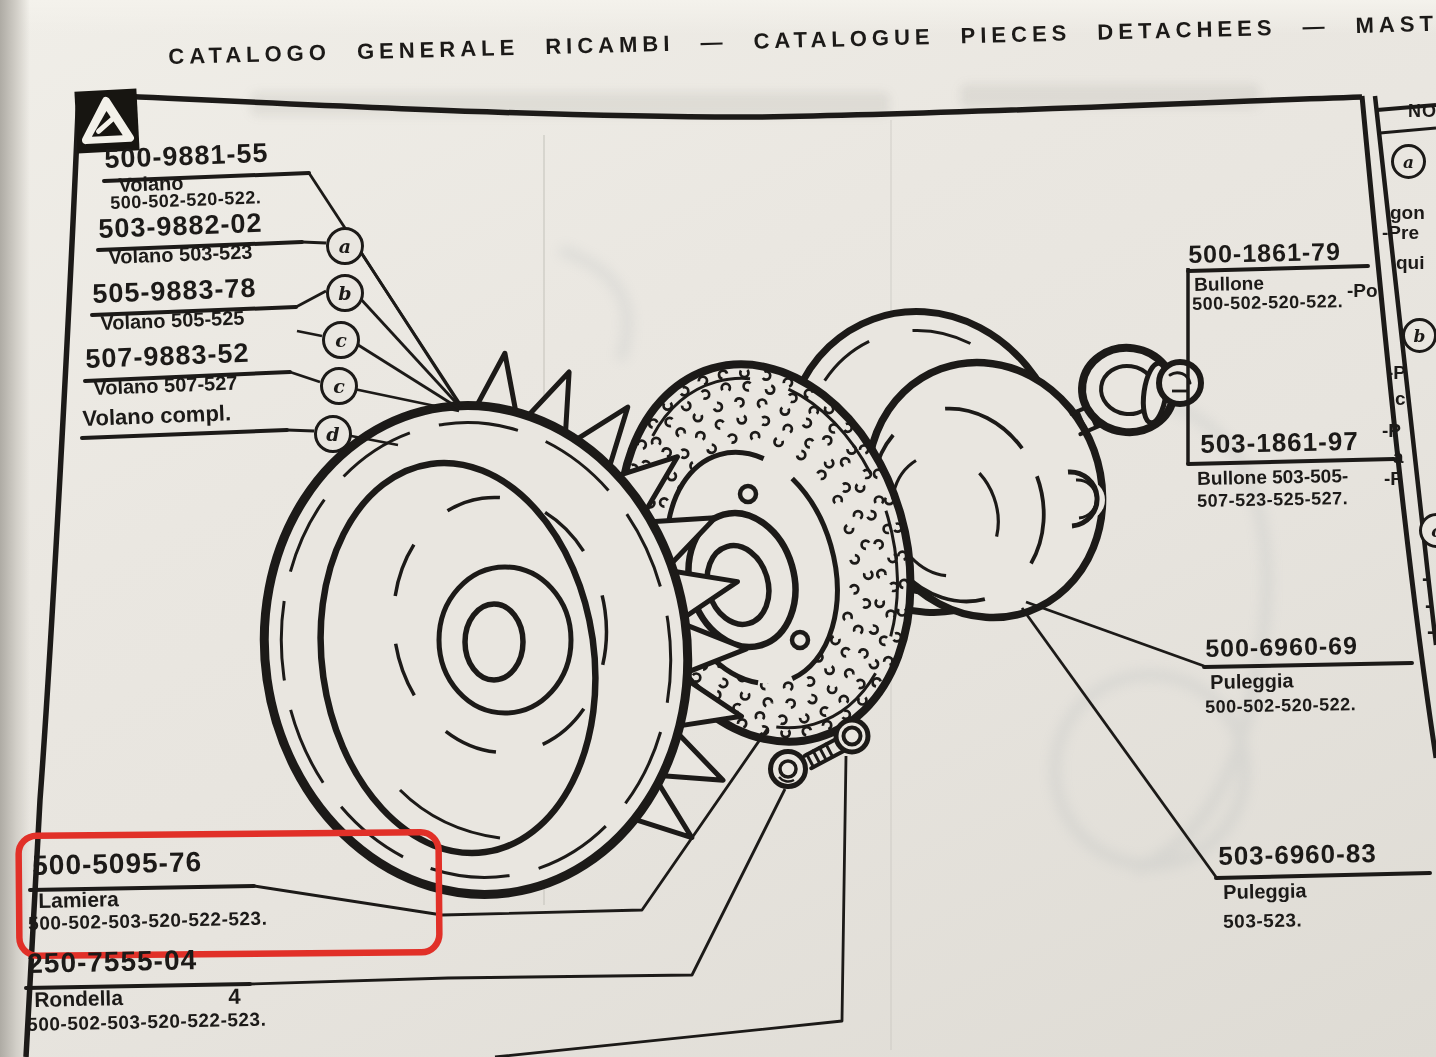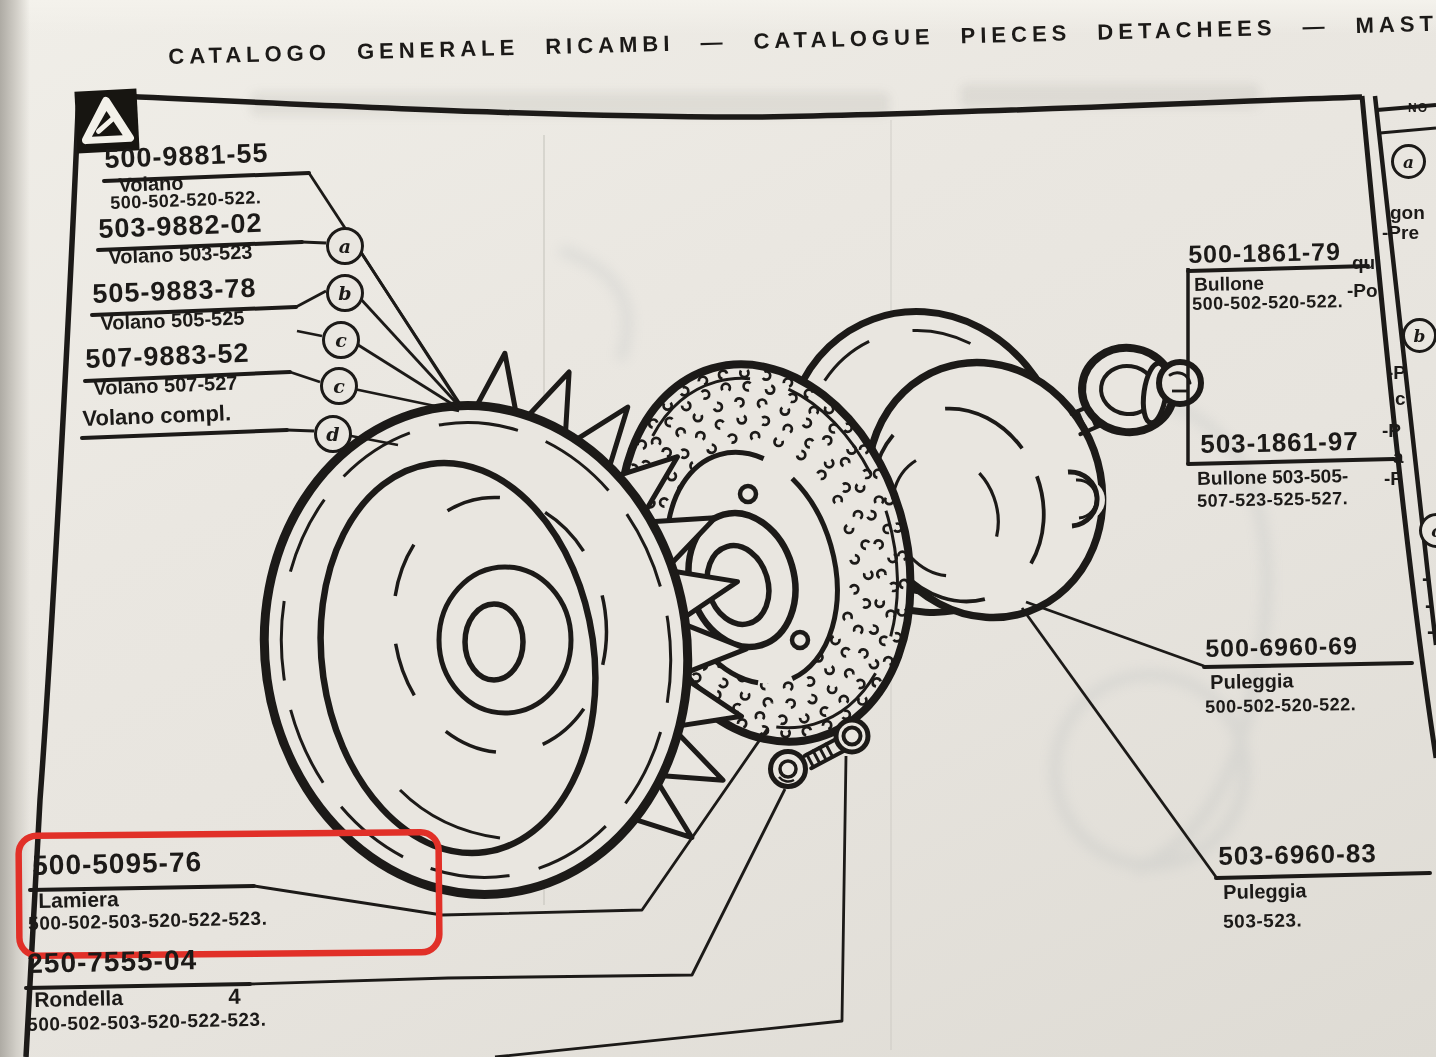--- a/index.html
+++ b/index.html
@@ -388,26 +388,26 @@
   <div class="lbl desc rot-r" style="left:1197px;top:469px;font-size:19px;">Bullone 503-505-</div>
   <div class="lbl mdl rot-r" style="left:1197px;top:492px;">507-523-525-527.</div>
 
   <div class="lbl num-sm rot-r" style="left:1205px;top:636px;">500-6960-69</div>
   <div class="lbl desc rot-r" style="left:1210px;top:672px;">Puleggia</div>
   <div class="lbl mdl rot-r" style="left:1205px;top:698px;">500-502-520-522.</div>
   <div class="lbl num-sm rot-r" style="left:1218px;top:843px;font-size:26px;">503-6960-83</div>
   <div class="lbl desc rot-r" style="left:1223px;top:882px;">Puleggia</div>
   <div class="lbl mdl rot-r" style="left:1223px;top:912px;font-size:19px;">503-523.</div>
 
-  <div class="lbl" style="left:1408px;top:102px;font-size:12px;letter-spacing:1px;">NO</div>
+  <div class="lbl" style="left:1408px;top:102px;font-size:18px;letter-spacing:1px;">NO</div>
   <div class="badge nbadge" style="left:1391px;top:144px;">a</div>
   <div class="nfrag" style="left:1382px;top:178px;margin-top:44px;">-Pre</div>
   <div class="nfrag" style="left:1390px;top:202px;">gon</div>
   <div class="nfrag" style="left:1440px;top:228px;padding-left:22px;">-Pris</div>
-  <div class="nfrag" style="left:1352px;top:252px;text-align:center;">qui</div>
+  <div class="nfrag" style="left:1396px;top:252px;text-align:center;">qui</div>
   <div class="nfrag" style="left:1347px;top:280px;">-Po</div>
   <div class="badge nbadge" style="left:1402px;top:318px;">b</div>
   <div class="nfrag" style="left:1387px;top:362px;">-P</div>
   <div class="nfrag" style="left:1395px;top:388px;">c</div>
   <div class="nfrag" style="left:1382px;top:420px;">-P</div>
   <div class="nfrag" style="left:1393px;top:446px;">à</div>
   <div class="nfrag" style="left:1384px;top:468px;">-F</div>
   <div class="badge nbadge" style="left:1419px;top:513px;">c</div>
   <div class="nfrag" style="left:1422px;top:565px;font-size:22px;">-</div>
   <div class="nfrag" style="left:1425px;top:592px;font-size:22px;">-</div>

